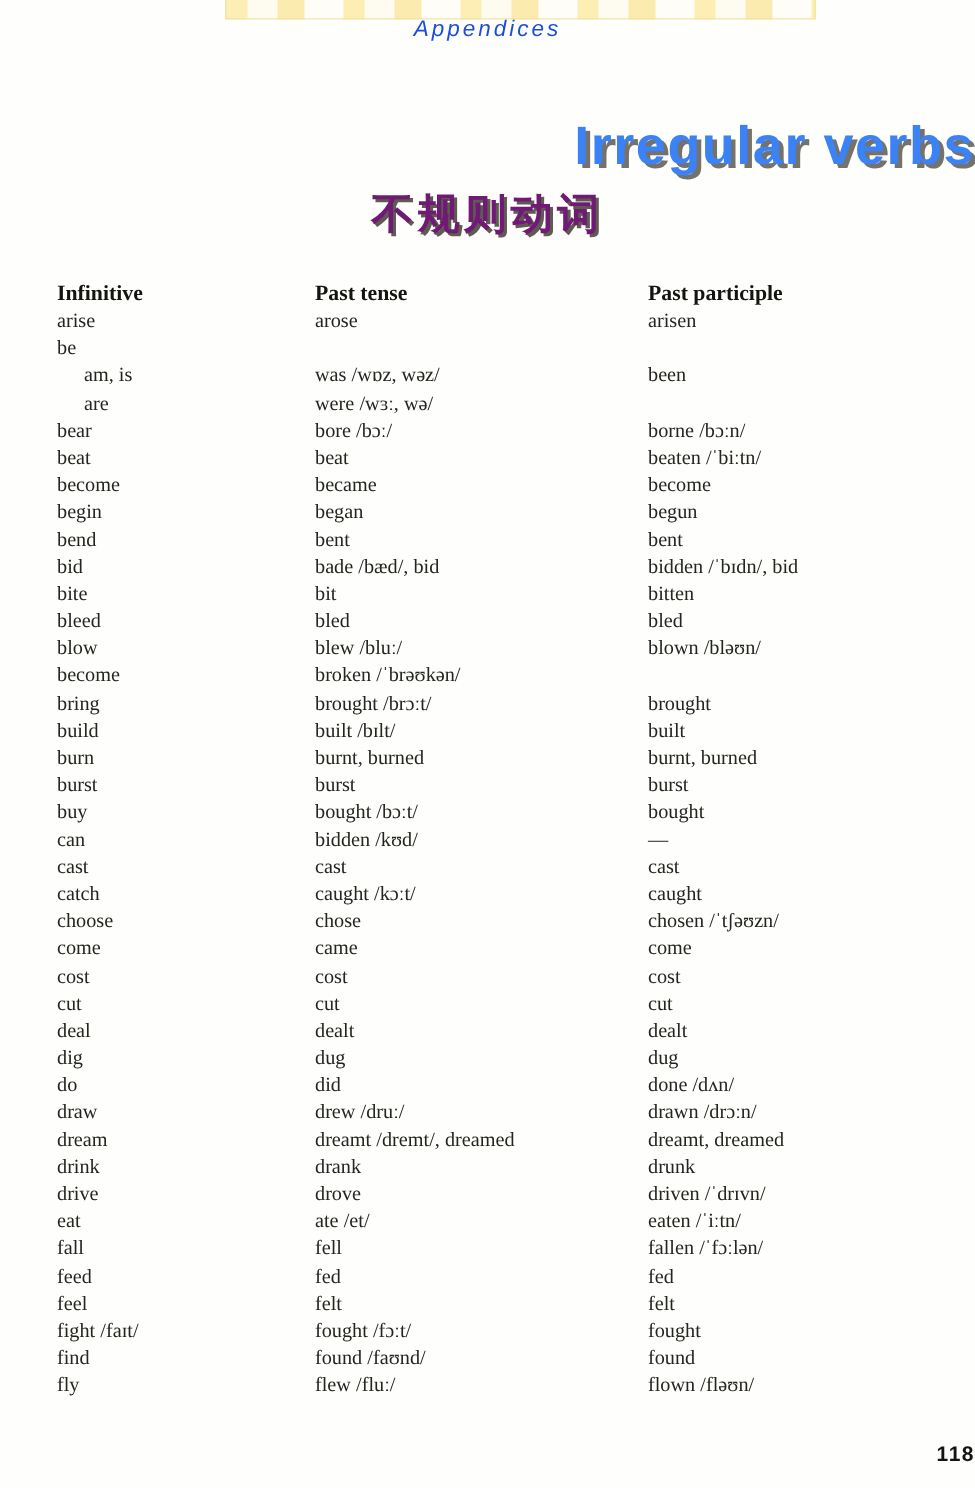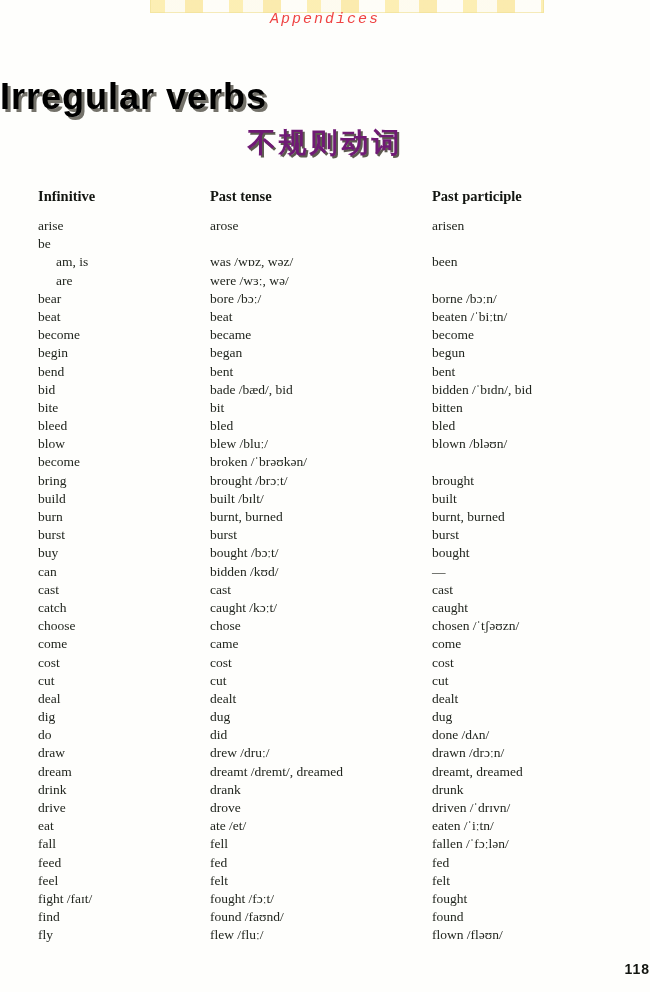--- a/index.html
+++ b/index.html
@@ -23,37 +23,37 @@
         rgba(253,246,216,0.35) 14px 34px,
         rgba(247,215,96,0.5) 34px 52px,
         rgba(255,252,238,0.3) 52px 78px);
     border: 1px solid rgba(240,224,150,0.65);
     border-top: none;
   }
   .appendices {
     position: absolute;
     left: 0; right: 0; top: 11px;
     text-align: center;
-    font-family: Liberation Mono, monospace;
+    font-family: Liberation Sans, sans-serif;
     font-style: italic;
     font-size: 15px;
     letter-spacing: 2px;
-    color: #ef4444;
+    color: #1d4ed8;
   }
 
   .page-title {
     position: absolute;
     left: 0; right: 0; top: 76px;
     margin: 0;
-    text-align: left;
+    text-align: right;
     font-family: "Liberation Sans", "DejaVu Sans", sans-serif;
     font-weight: 700;
     font-size: 36px;
     letter-spacing: 1px;
-    color: #000000;
+    color: #3b82f6;
     text-shadow: 3px 3px 0 #74726a;
   }
   .page-subtitle {
     position: absolute;
     left: 0; right: 0; top: 124px;
     margin: 0;
     text-align: center;
     font-family: "Liberation Serif", "DejaVu Serif", serif;
     font-weight: 700;
     font-size: 28px;
@@ -65,21 +65,21 @@
   .verbs-table {
     position: absolute;
     left: 38px; top: 188px; right: 20px;
   }
   .table-head {
     display: grid;
     grid-template-columns: 172px 222px 1fr;
     font-weight: 700;
     font-size: 14.5px;
     color: #121510;
-    margin-bottom: 12px;
+    margin-bottom: 0;
   }
   .row {
     display: grid;
     grid-template-columns: 172px 222px 1fr;
     height: 18.2px;
     line-height: 18.2px;
     font-size: 13.5px;
     white-space: nowrap;
   }
   .cell.indent { padding-left: 18px; }

